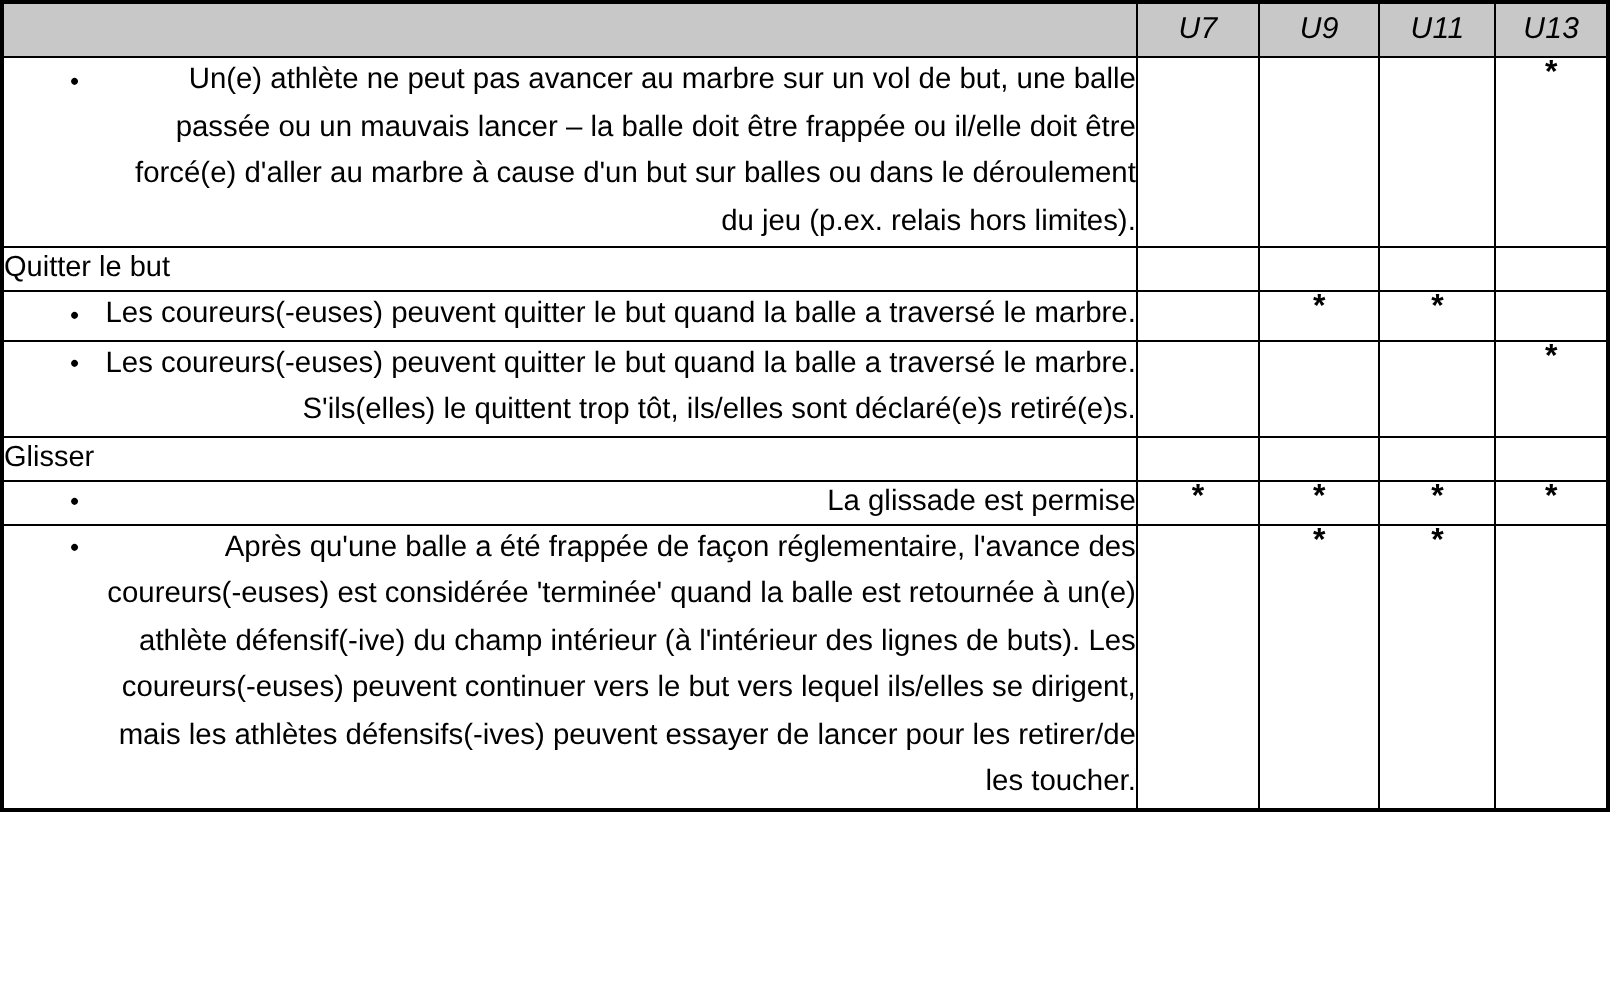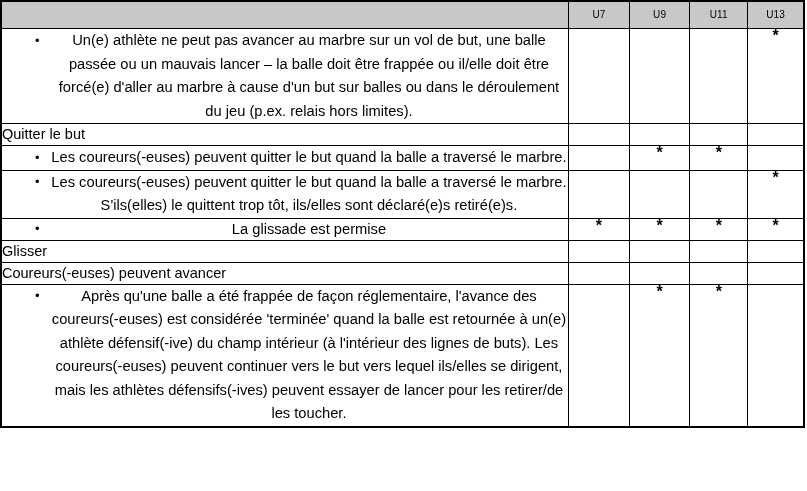--- a/index.html
+++ b/index.html
@@ -36,24 +36,25 @@
   col.c-u9   { width: 60px; }
   col.c-u11  { width: 58px; }
   col.c-u13  { width: 56px; }
 
   
   .hdr-row th {
     background: #c8c8c8;
     height: 26px;
     text-align: center;
     font-weight: bold;
-    font-size: 10px;
+    font-size: 15px;
     line-height: 26px;
     padding: 0 2px;
     letter-spacing: 0.2px;
+    font-style: italic;
   }
   .hdr-row th.hdr-blank {
     background: #c8c8c8;
   }
 
   
   .section-cell {
     font-weight: bold;
     font-size: 14.5px;
     line-height: 21px;
@@ -69,21 +70,21 @@
   }
   .bullet-list {
     margin: 0;
     padding: 0 0 0 48px;
     list-style: none;
   }
   .bullet-list li {
     position: relative;
     font-size: 14.7px;
     line-height: 23.5px;
-    text-align: center;
+    text-align: right;
   }
   .bullet-list li::before {
     content: "\2022";
     position: absolute;
     left: -15px;
     top: -0.5px;
     font-size: 13px;
     line-height: 23.5px;
   }
 
@@ -162,43 +163,36 @@
           <ul class="bullet-list">
             <li>Les coureurs(-euses) peuvent quitter le but quand la balle a traversé le marbre. S'ils(elles) le quittent trop tôt, ils/elles sont déclaré(e)s retiré(e)s.</li>
           </ul>
         </td>
         <td class="mark-cell"></td>
         <td class="mark-cell"></td>
         <td class="mark-cell"></td>
         <td class="mark-cell"><span class="star">*</span></td>
       </tr>
       <tr>
+        <td class="section-cell">Glisser</td>
+        <td class="mark-cell section-blank"></td>
+        <td class="mark-cell section-blank"></td>
+        <td class="mark-cell section-blank"></td>
+        <td class="mark-cell section-blank"></td>
+      </tr>
+      <tr>
         <td class="bullet-cell compact">
           <ul class="bullet-list">
             <li>La glissade est permise</li>
           </ul>
         </td>
         <td class="mark-cell"><span class="star">*</span></td>
         <td class="mark-cell"><span class="star">*</span></td>
         <td class="mark-cell"><span class="star">*</span></td>
         <td class="mark-cell"><span class="star">*</span></td>
-      </tr>
-      <tr>
-        <td class="section-cell">Glisser</td>
-        <td class="mark-cell section-blank"></td>
-        <td class="mark-cell section-blank"></td>
-        <td class="mark-cell section-blank"></td>
-        <td class="mark-cell section-blank"></td>
-      </tr>
-      <tr>
-        <td class="section-cell">Coureurs(-euses) peuvent avancer</td>
-        <td class="mark-cell section-blank"></td>
-        <td class="mark-cell section-blank"></td>
-        <td class="mark-cell section-blank"></td>
-        <td class="mark-cell section-blank"></td>
       </tr>
       <tr>
         <td class="bullet-cell">
           <ul class="bullet-list">
             <li>Après qu'une balle a été frappée de façon réglementaire, l'avance des coureurs(-euses) est considérée 'terminée' quand la balle est retournée à un(e) athlète défensif(-ive) du champ intérieur (à l'intérieur des lignes de buts). Les coureurs(-euses) peuvent continuer vers le but vers lequel ils/elles se dirigent, mais les athlètes défensifs(-ives) peuvent essayer de lancer pour les retirer/de les toucher.</li>
           </ul>
         </td>
         <td class="mark-cell"></td>
         <td class="mark-cell"><span class="star">*</span></td>
         <td class="mark-cell"><span class="star">*</span></td>

